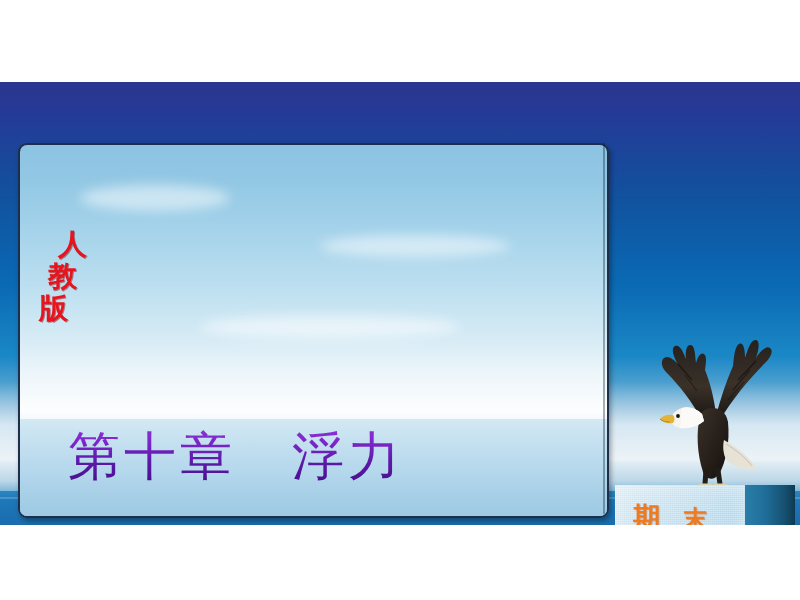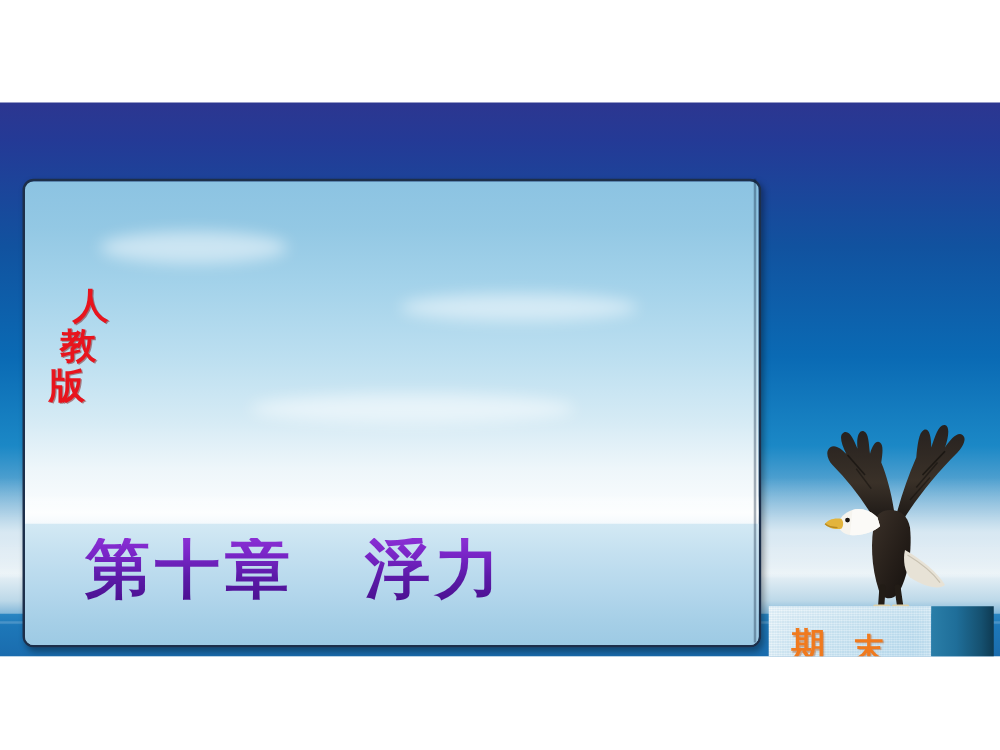--- a/index.html
+++ b/index.html
@@ -61,21 +61,21 @@
   .brand{position:absolute;left:38px;top:148px;width:80px;height:120px;}
   .brand span{position:absolute;color:#e8141d;font-weight:bold;font-size:29px;line-height:1;
       font-family:"DejaVu Sans","Liberation Sans",sans-serif;
       text-shadow:1px 1px 0 rgba(120,0,0,.45);}
   .brand .c0{left:20px;top:0px;}
   .brand .c1{left:10px;top:32px;}
   .brand .c2{left:1px;top:64px;}
 
   
   .title{position:absolute;left:68px;top:348px;font-size:52px;line-height:1;
-      font-weight:bold;letter-spacing:4px;white-space:pre;
+      font-weight:normal;letter-spacing:4px;white-space:pre;
       font-family:"DejaVu Sans","Liberation Sans",sans-serif;
       background:linear-gradient(to bottom,#8b2fd4 0%,#7a26c8 25%,#5c1aa8 60%,#4a1090 100%);
       -webkit-background-clip:text;background-clip:text;color:transparent;
       -webkit-text-fill-color:transparent;}
 
   
   .eagle{position:absolute;left:640px;top:246px;width:150px;height:168px;}
   .eagle svg{display:block;width:150px;height:168px;}
 
   

